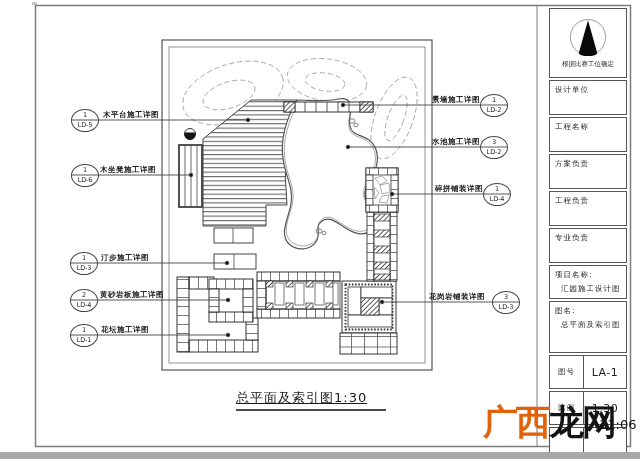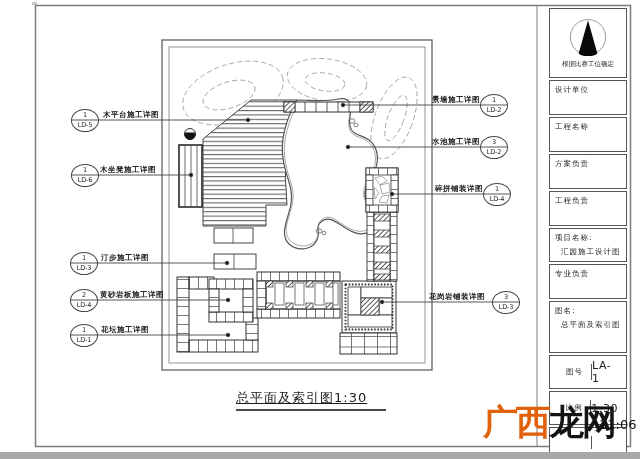--- a/index.html
+++ b/index.html
@@ -16,21 +16,21 @@
   
   .plan-title{position:absolute;left:236px;top:389px;width:150px;font-size:13px;
     color:#1c1c1c;border-bottom:2px solid #4a4a4a;padding-bottom:2px;letter-spacing:1px;text-decoration:underline;}
   
   .tb{position:absolute;left:549px;top:8px;width:78px;}
   .tb-cell{border:1px solid #555;margin-bottom:2px;box-sizing:border-box;font-size:7.5px;color:#222;
     padding:4px 5px;letter-spacing:1px;background:#fff;position:relative;}
   .tb-logo{height:70px;padding:8px;display:flex;flex-direction:column;align-items:center;justify-content:flex-start;}
   .tb-logo .note{font-size:6.5px;letter-spacing:0;margin-top:1px;color:#222;}
   .tb-two .l2{display:block;margin-top:4px;margin-left:6px;font-size:7.5px;}
-  .tb-split{padding:8px;display:flex;}
+  .tb-split{padding:0;display:flex;}
   .tb-split .lbl{width:33px;border-right:1px solid #555;display:flex;align-items:center;justify-content:center;font-size:7.5px;}
   .tb-split .val{flex:1;display:flex;align-items:center;justify-content:center;font-size:11px;letter-spacing:0.5px;}
   
   .watermark{position:absolute;left:483px;top:403px;font-size:35px;font-weight:bold;line-height:1.1;
     white-space:nowrap;letter-spacing:-2px;z-index:5;}
   .wm-a{color:#e2620c;}
   .wm-b{color:#141414;}
   .timestamp{position:absolute;left:599px;top:417px;font-size:13px;color:#111;z-index:6;letter-spacing:0;}
   .bottombar{position:absolute;left:0;top:452px;width:640px;height:7px;background:#a9a9a9;}
 </style>
@@ -277,25 +277,25 @@
       <svg width="46" height="50" viewBox="0 0 46 50">
         <circle cx="23" cy="24" r="21" fill="none" stroke="#888" stroke-width="1"></circle>
         <path d="M23,4 L12,43 A11,3.5 0 0 0 34,43 Z" fill="#0a0a0a"></path>
       </svg>
       <div class="note">根据比赛工位确定</div>
     </div>
     <div class="tb-cell" style="height:35px">设计单位</div>
     <div class="tb-cell" style="height:35px">工程名称</div>
     <div class="tb-cell" style="height:35px">方案负责</div>
     <div class="tb-cell" style="height:35px">工程负责</div>
+    <div class="tb-cell" style="height:35px">专业负责</div>
     <div class="tb-cell tb-two" style="height:34px">
       <span>项目名称:</span>
       <span class="l2">汇园施工设计图</span>
     </div>
-    <div class="tb-cell" style="height:35px">专业负责</div>
     <div class="tb-cell tb-two" style="height:52px">
       <span>图名:</span>
       <span class="l2">总平面及索引图</span>
     </div>
     <div class="tb-cell tb-split" style="height:34px">
       <span class="lbl">图号</span>
       <span class="val">LA-1</span>
     </div>
     <div class="tb-cell tb-split" style="height:34px">
       <span class="lbl">比例</span>

